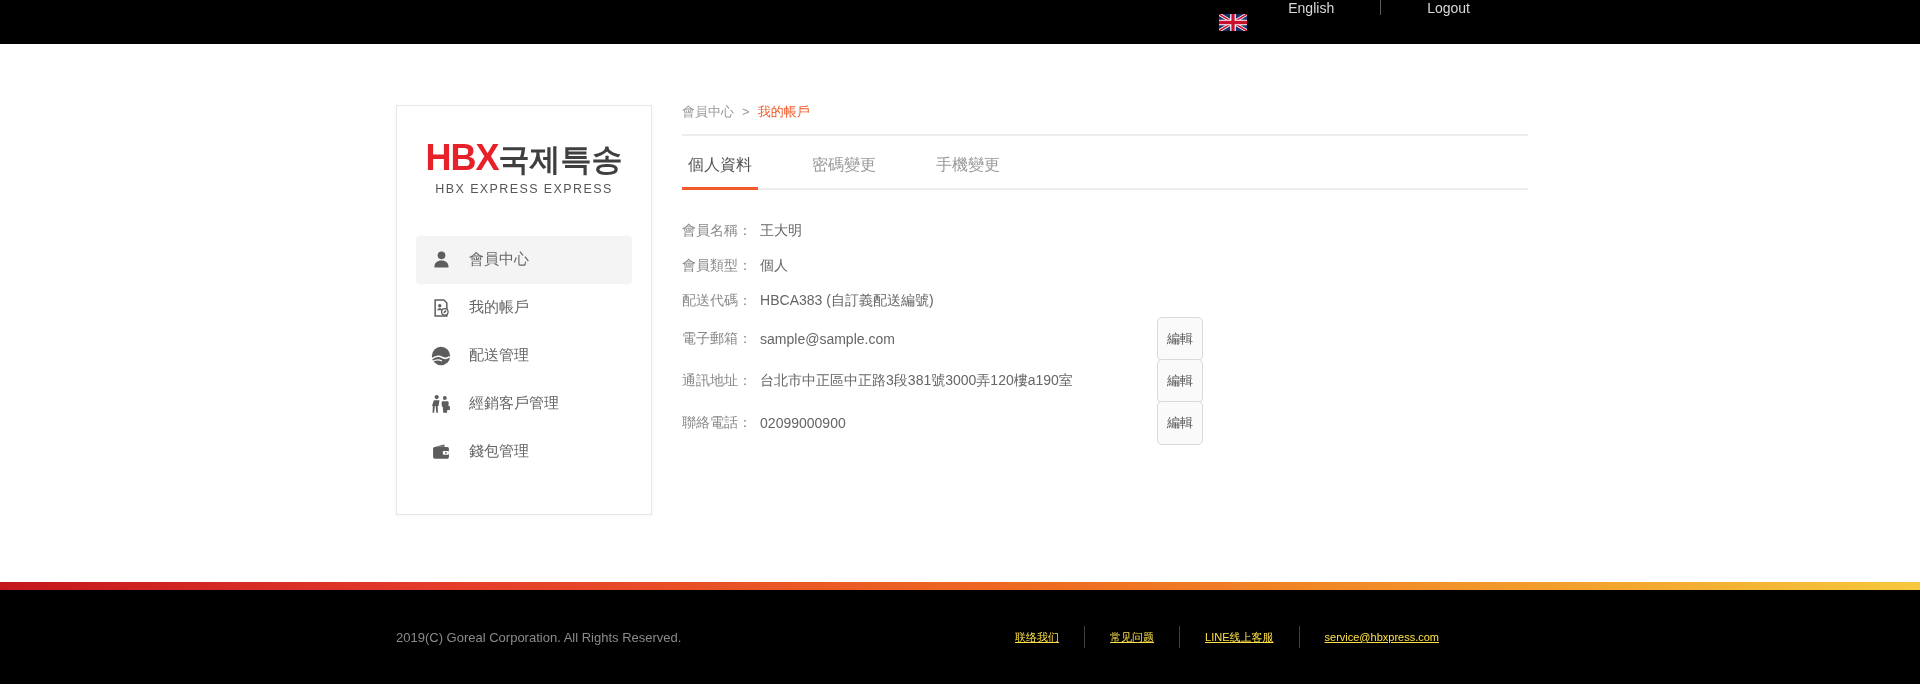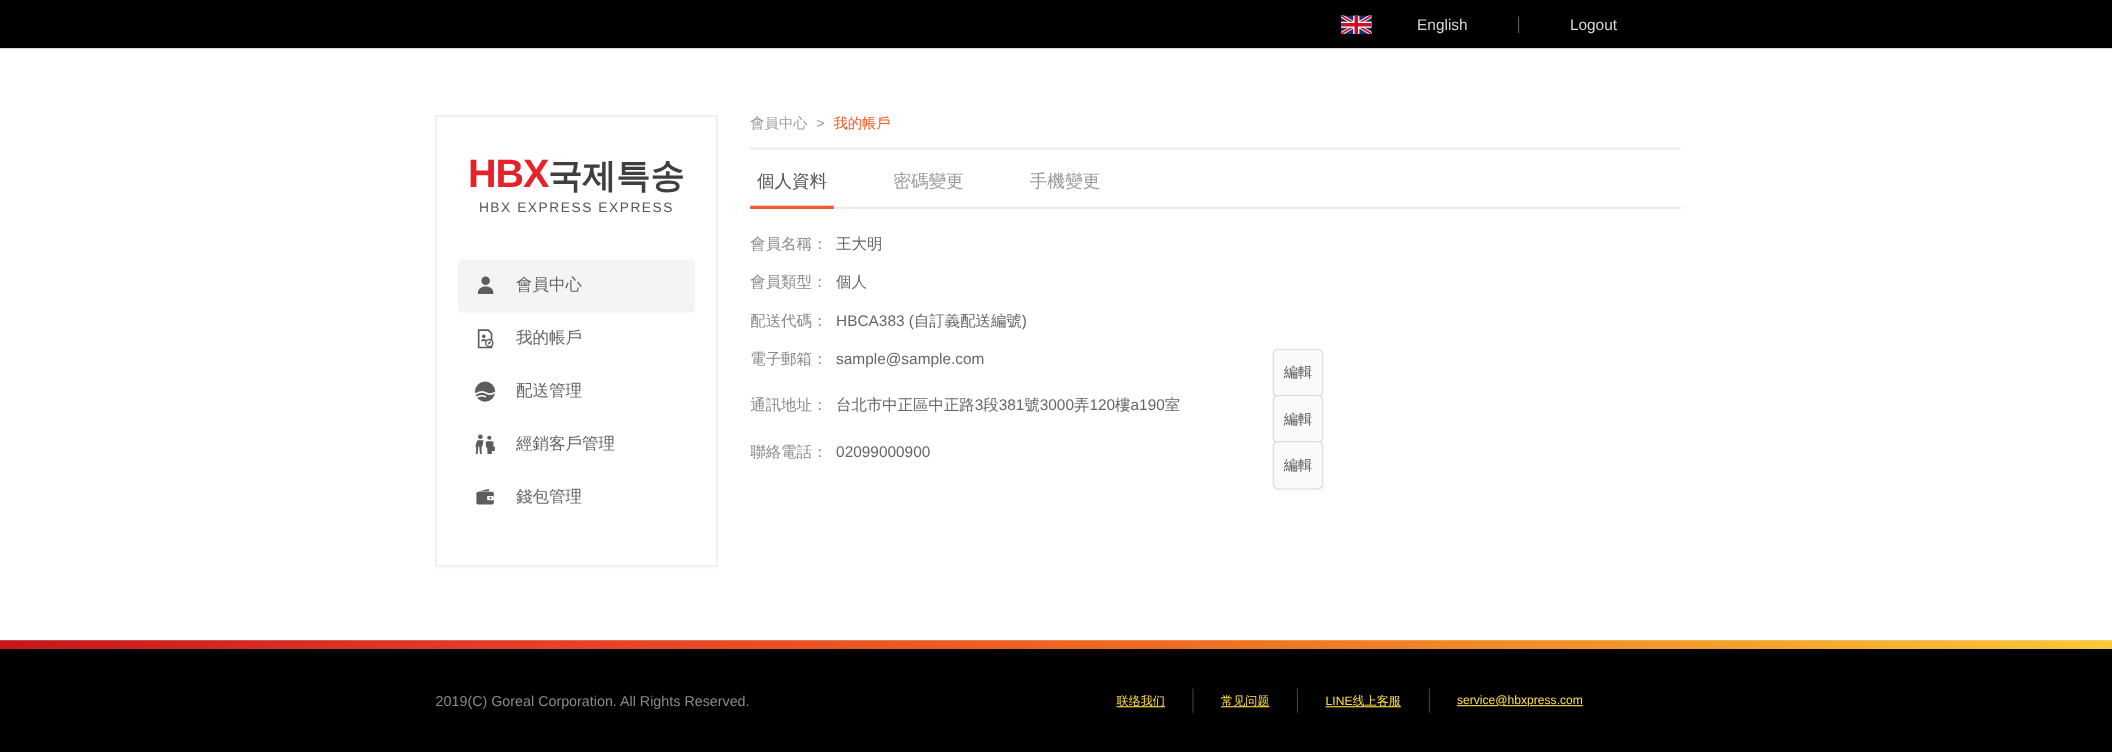--- a/index.html
+++ b/index.html
@@ -2,21 +2,21 @@
 <html><head>
 <meta charset="utf-8">
 <style>
   * { margin:0; padding:0; box-sizing:border-box; }
   html,body { width:1920px; height:684px; }
   body {
     font-family:"Liberation Sans","DejaVu Sans",sans-serif;
     background:#ffffff; overflow:hidden;
   }
   
-  .topbar { height:44px; background:#000; display:flex; align-items:center;
+  .topbar { height:44px; background:#000; display:flex; 
             justify-content:flex-end; padding-right:450px;gap:32px; }
   .flag-wrap { display:flex; align-items:center; margin-right:9px; }
   .topbar-link { font-size:14px; color:#d8d8d8; cursor:pointer; }
   .topbar-sep { width:1px; height:15px; background:#5a5a5a; margin:0 14px; }
   
   .page { height:538px; background:#fff; }
   .container { width:1136px; margin:0 auto; display:flex; }
   
   .sidebar-card { width:257px; height:410px; margin:61px 0 0 4px;
     border:1px solid #e7e7e7; border-radius:0; background:#fff;
@@ -38,21 +38,21 @@
   .breadcrumb .sep { margin:0 8px; }
   .breadcrumb .current { color:#f15a29; }
   .h-divider { height:2px; background:#ececec; margin-top:13px; }
   .tabs { display:flex; border-bottom:2px solid #ececec;gap:20px; }
   .tab { font-size:16px; color:#999; padding:19px 6px 12px; margin-right:28px;
          position:relative; cursor:pointer; }
   .tab.active { color:#555; }
   .tab.active::after { content:""; position:absolute; left:0; right:0; bottom:-2px;
                        height:3px; background:#f15a29; }
   .fields { margin-top:23px; }
-  .info-row { display:flex; align-items:flex-start; min-height:35px; position:relative;
+  .info-row { display:flex; align-items:center; min-height:35px; position:relative;
               font-size:14px; }
   .info-row.editable { min-height:42px; }
   .info-label { color:#8a8a8a; width:78px; flex:none; }
   .info-value { color:#666; }
   .edit-btn { position:absolute; left:475px; top:50%; transform:translateY(-50%);
     width:46px; height:44px; font-size:13px; color:#555; background:#fafafa;
     border:1px solid #d9d9d9; border-radius:5px; cursor:pointer;
     font-family:inherit; }
   
   .gradient-strip { height:8px;

